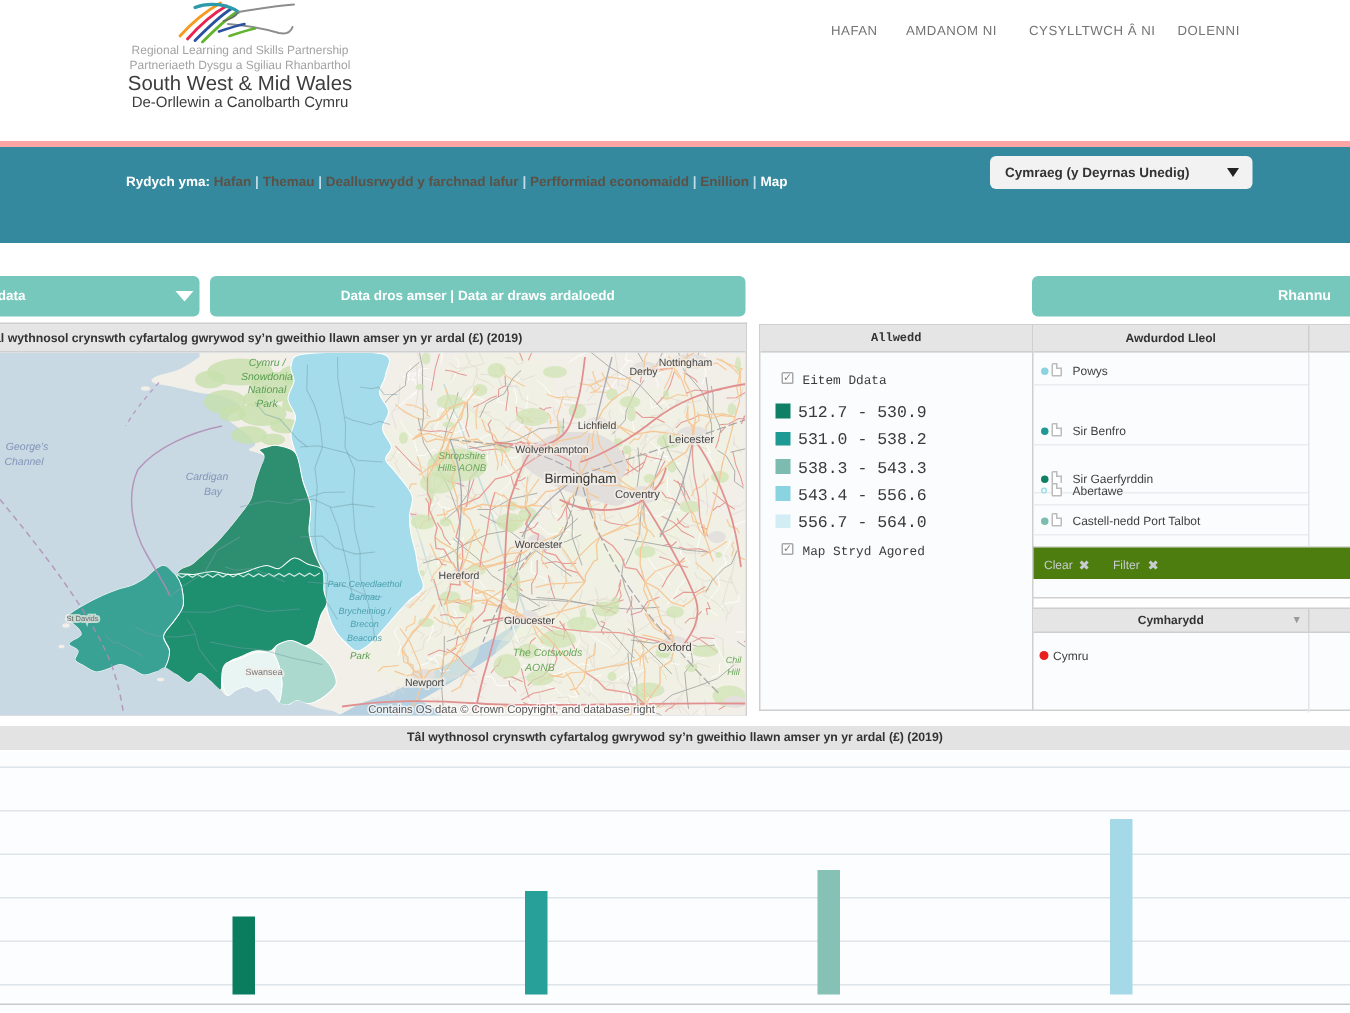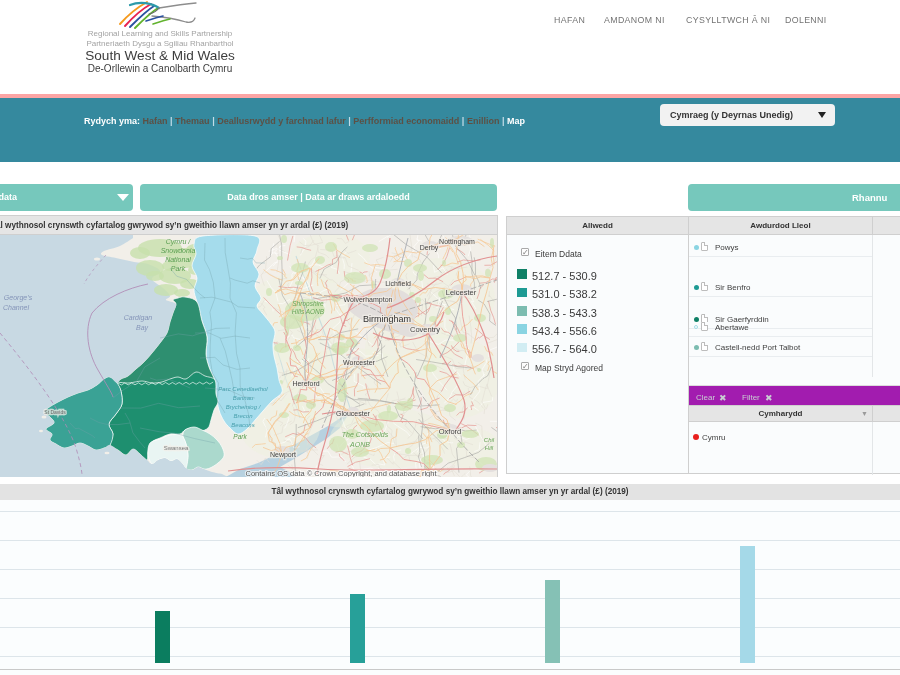--- a/index.html
+++ b/index.html
@@ -960,21 +960,21 @@
             <text x="55" y="176" font-size="5" fill="#666666" text-anchor="middle" style="font-family:'Liberation Sans';">St Davids</text>
             <text x="176" y="212" font-size="6" text-anchor="middle" stroke="#f2efe9" stroke-width="2.5" opacity="0.75" style="font-family:'Liberation Sans';">Swansea</text>
             <text x="176" y="212" font-size="6" fill="#777777" text-anchor="middle" style="font-family:'Liberation Sans';">Swansea</text>
             <text x="341" y="237.5" font-size="7.5" text-anchor="middle" stroke="#ffffff" stroke-width="2" opacity="0.7" style="font-family:'Liberation Sans';">Contains OS data © Crown Copyright, and database right</text>
             <text x="341" y="237.5" font-size="7.5" fill="#555555" text-anchor="middle" style="font-family:'Liberation Sans';">Contains OS data © Crown Copyright, and database right</text>
           </g>
         </svg>
     </div>
   </div>
 
-  <div class="panel" style="left:506px; width:183px;">
+  <div class="panel" style="left:506px; width:183px;font-family:Liberation Mono, monospace;">
     <div class="phead">Allwedd</div>
     <span class="cb" style="left:14px; top:31px;">✓</span>
     <span class="lrow" style="left:28px; top:32px;">Eitem Ddata</span>
     <div class="sw" style="top:52px; background:#0f8066;"></div>
       <span class="swl" style="top:53px;">512.7 - 530.9</span>
     <div class="sw" style="top:70.5px; background:#1d9a93;"></div>
       <span class="swl" style="top:71px;">531.0 - 538.2</span>
     <div class="sw" style="top:89px; background:#7cbcb0;"></div>
       <span class="swl" style="top:90px;">538.3 - 543.3</span>
     <div class="sw" style="top:107px; background:#8ad4e2;"></div>
@@ -1007,21 +1007,21 @@
         <span class="dot" style="background:#fff; border:1px solid #9fdbe6; width:4px; height:4px;"></span>
         <span class="doc"></span>
         <span class="lbl">Abertawe</span>
       </div>
     <div class="rrow" style="top:120px;">
         <span class="dot" style="background:#7cbcb0;"></span>
         <span class="doc"></span>
         <span class="lbl">Castell-nedd Port Talbot</span>
       </div>
     <div style="position:absolute; left:183px; top:18px; width:1px; height:142px; background:#e3e6e8;"></div>
-    <div style="position:absolute; left:0; top:168px; width:212px; height:22px; background:#a21caf; border-top:1px solid #dcdcdc; font-size:8px; color:#c8cdd2;">
+    <div style="position:absolute; left:0; top:147px; width:212px; height:22px; background:#4d7c0f; border-top:1px solid #dcdcdc; font-size:8px; color:#c8cdd2;">
       <span style="position:absolute; left:7px; top:7px;">Clear</span>
       <span style="position:absolute; left:30px; top:7px; font-size:9px;">✖</span>
       <span style="position:absolute; left:53px; top:7px;">Filter</span>
       <span style="position:absolute; left:76px; top:7px; font-size:9px;">✖</span>
     </div>
   </div>
 
   <div class="panel" style="left:688px; top:405px; width:212px; height:69px; border-right:none;">
     <div class="phead" style="width:183px; height:16px; line-height:16px;">Cymharydd<span style="position:absolute; left:172px; top:0; color:#9a9a9a; font-size:7px;">▼</span></div>
     <div style="position:absolute; left:183px; top:0; width:29px; height:16px; background:#e5e5e5; border-bottom:1px solid #cfcfcf; border-left:1px solid #cfcfcf;"></div>

